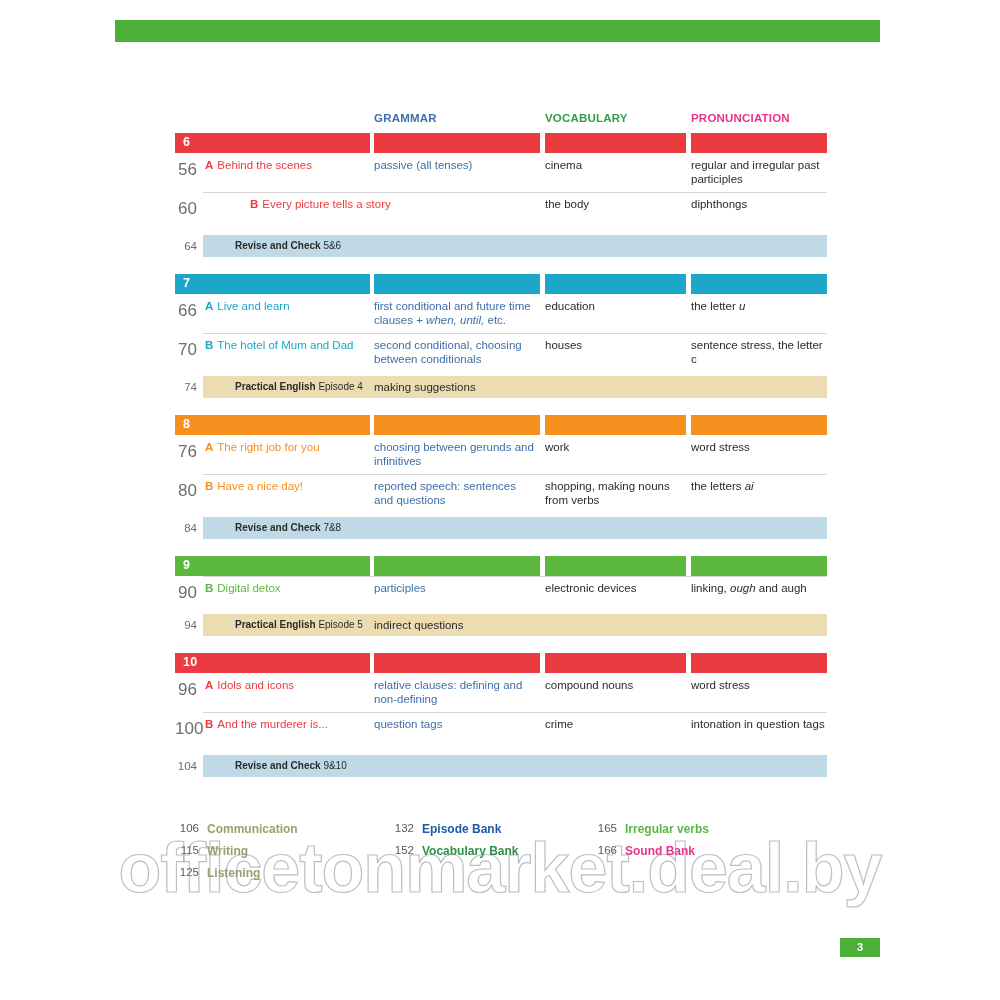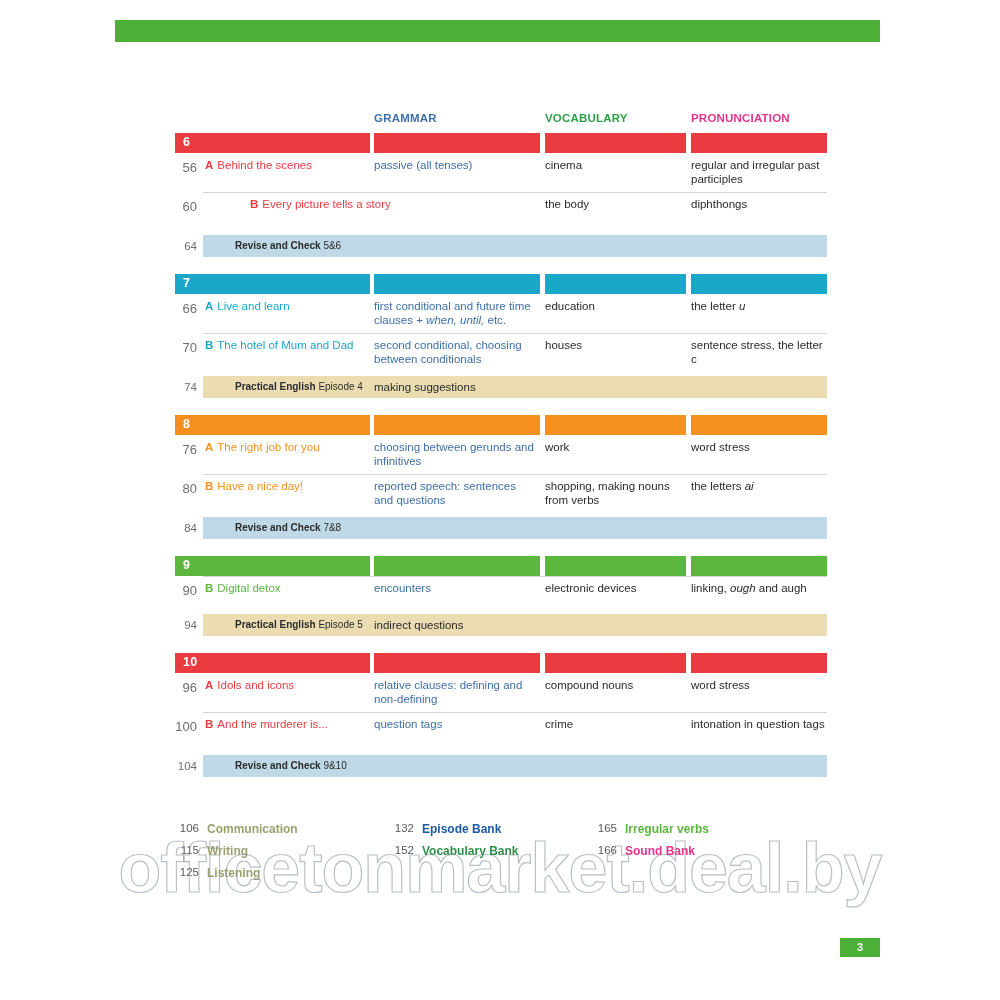--- a/index.html
+++ b/index.html
@@ -92,21 +92,21 @@
     top: 0;
     height: 1px;
     background: #d6d6d6;
   }
   .lesson .page-no {
     position: absolute;
     left: 0;
     top: 7px;
     width: 22px;
     text-align: right;
-    font-size: 13px;
+    font-size: 17px;
     color: #6d6e71;
   }
   .lesson .cell {
     position: absolute;
     top: 6px;
     font-size: 11.5px;
     line-height: 13.6px;
     color: #2b2b2b;
   }
   .cell.c-title { left: 30px;  width: 163px; }
@@ -333,21 +333,21 @@
       <div class="unit-band">
         <div class="seg seg-1" style="background: rgb(92, 183, 63);"></div>
         <div class="seg seg-2" style="background: rgb(92, 183, 63);"></div>
         <div class="seg seg-3" style="background: rgb(92, 183, 63);"></div>
         <div class="seg seg-4" style="background: rgb(92, 183, 63);"></div>
         <div class="unit-num">9</div>
       </div>
       <div class="lesson sep" style="min-height: 34px;">
         <div class="page-no">90</div>
         <div class="cell c-title" style="color: rgb(92, 183, 63);"><span class="letter">B</span><span class="ttl">Digital detox</span></div>
-        <div class="cell c-gram">encounters</div>
+        <div class="cell c-gram">participles</div>
         <div class="cell c-vocab">electronic devices</div>
         <div class="cell c-pron">linking, <em>ough</em> and augh</div>
       </div>
       <div class="special">
         <div class="band band-practical"></div>
         <div class="page-no">94</div>
         <div class="lbl"><b>Practical English</b> <span>Episode 5</span></div>
         <div class="extra">indirect questions</div>
       </div>
       <div class="unit-gap"></div>

